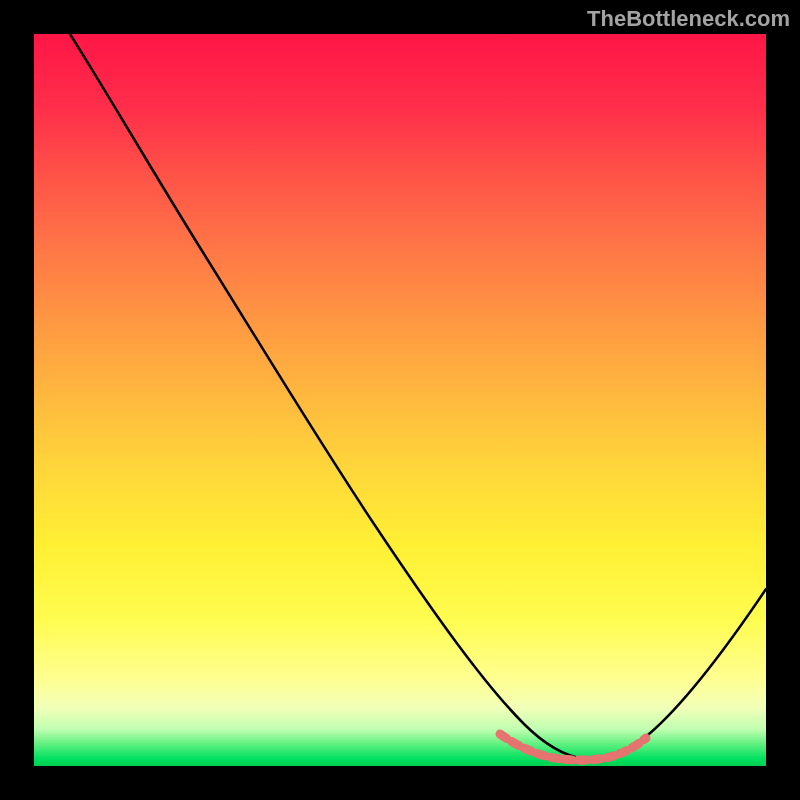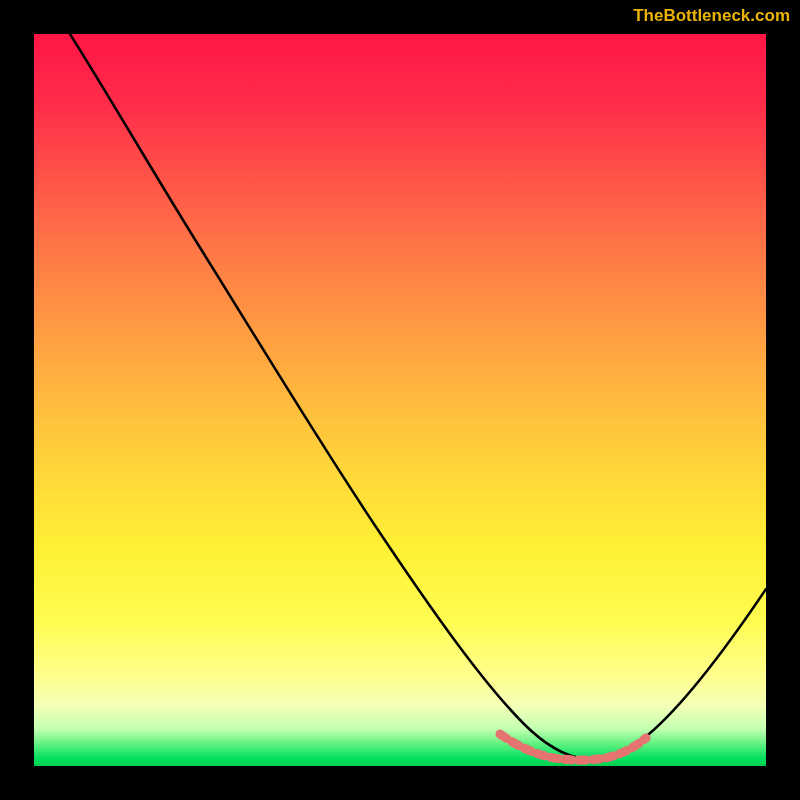--- a/index.html
+++ b/index.html
@@ -9,22 +9,22 @@
     width: 800px;
     height: 800px;
     overflow: hidden;
     position: relative;
     font-family: Arial, sans-serif;
   }
   .watermark {
     position: absolute;
     top: 6px;
     right: 10px;
-    color: #eab308;
-    font-size: 17px;
+    color: #a3a3a3;
+    font-size: 22px;
     font-weight: bold;
     z-index: 10;
   }
   .plot-area {
     position: absolute;
     left: 34px;
     top: 34px;
     width: 732px;
     height: 732px;
     overflow: hidden;

